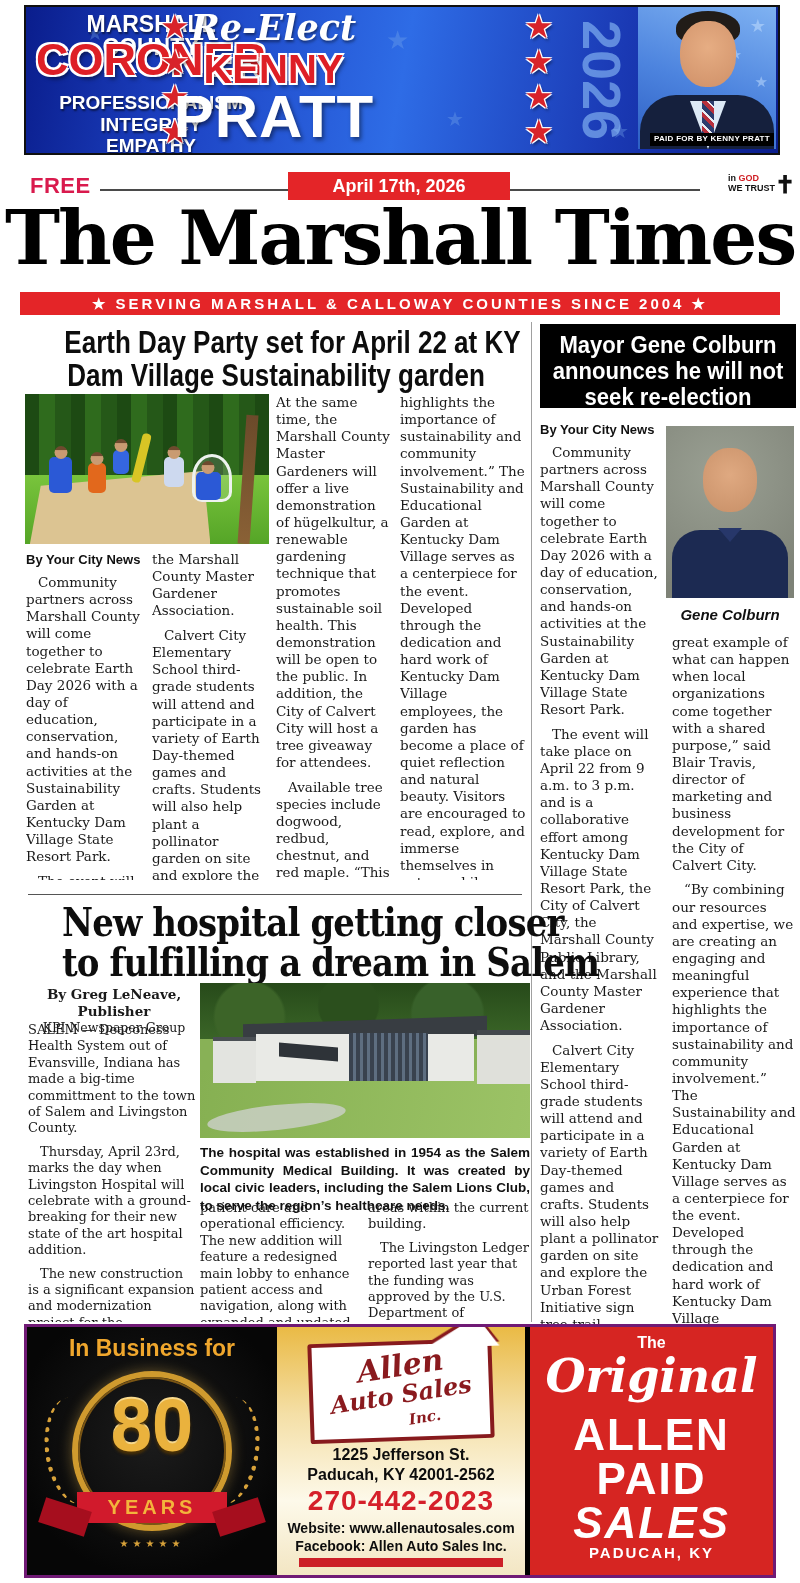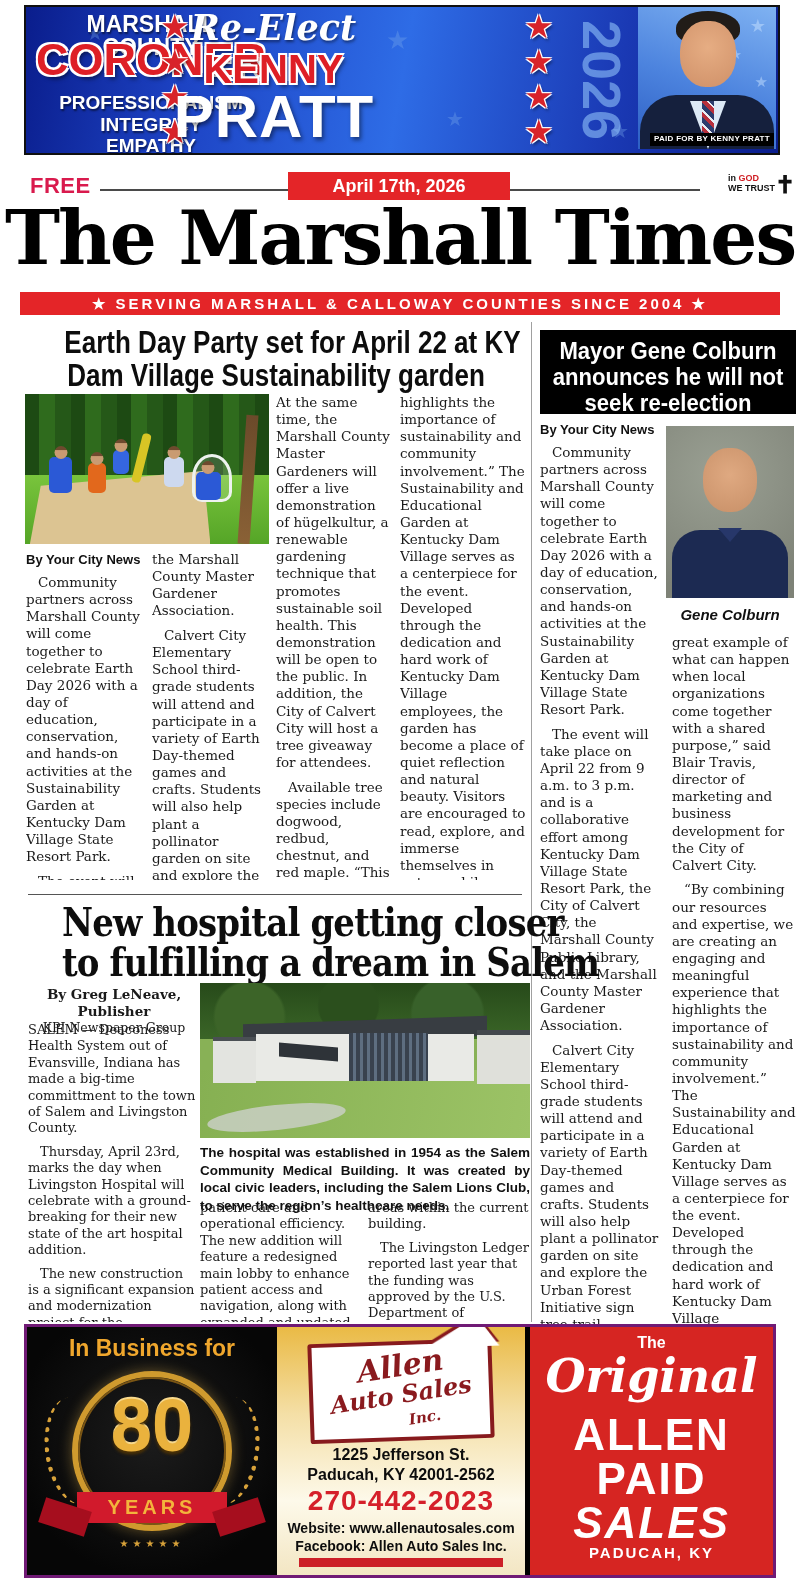--- a/index.html
+++ b/index.html
@@ -98,21 +98,21 @@
   .ed-c1{left:2px;top:252px;width:116px;height:306px;}
   .ed-c2{left:128px;top:229px;width:118px;height:329px;}
   .ed-c3{left:252px;top:72px;width:116px;height:486px;}
   .ed-c4{left:376px;top:72px;width:126px;height:486px;}
 
   
   .divider-v{position:absolute;left:531px;top:322px;width:1px;height:1000px;background:#a0a0a0;}
 
   
   .mayor{position:absolute;left:540px;top:322px;width:256px;height:1002px;}
-  .my-headbox{position:absolute;left:0;top:8px;width:256px;height:84px;background:#000;color:#fff;
+  .my-headbox{position:absolute;left:0;top:2px;width:256px;height:84px;background:#000;color:#fff;
               text-align:center;padding-top:8px;box-sizing:border-box;
               font:800 23px/1.13 "Liberation Sans",sans-serif;}
   .my-headbox .h-line{transform:scaleX(.96);}
   .my-byline{position:absolute;left:0;top:100px;}
   .my-c1{left:0;top:122px;width:120px;height:880px;}
   .my-photo{position:absolute;left:126px;top:104px;width:128px;height:172px;overflow:hidden;
             background:radial-gradient(circle at 42% 28%,#9aa093,#7e8277 85%);}
   .gc-head{position:absolute;left:37px;top:22px;width:54px;height:64px;border-radius:46%;
            background:radial-gradient(circle at 50% 42%,#dfa981,#c89068);}
   .gc-body{position:absolute;left:6px;bottom:-4px;width:116px;height:72px;background:#1c2a52;border-radius:28px 28px 0 0;}

